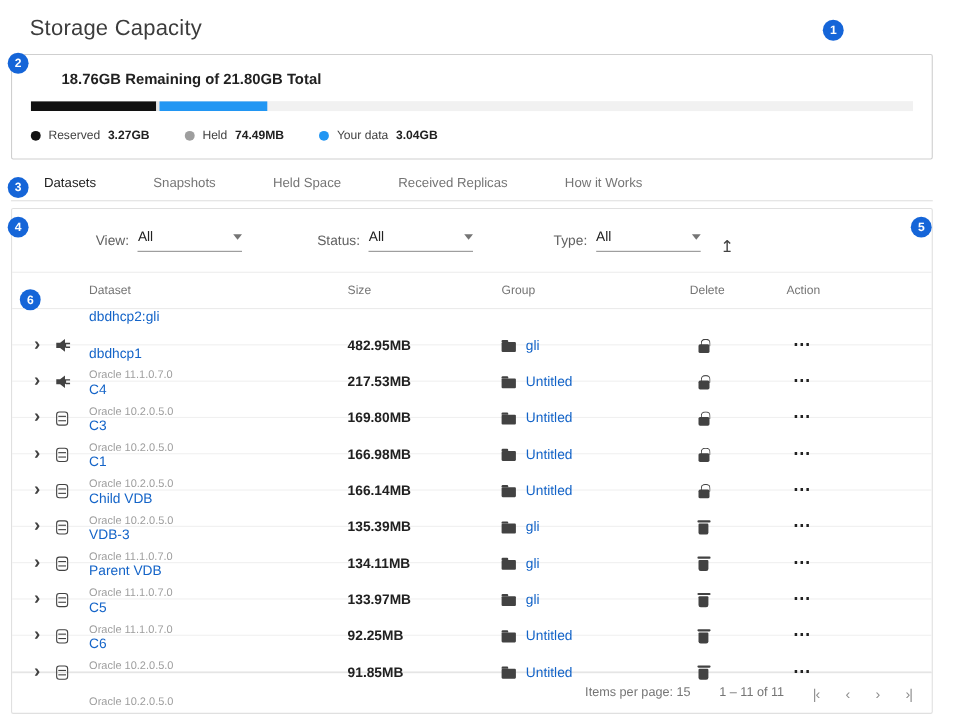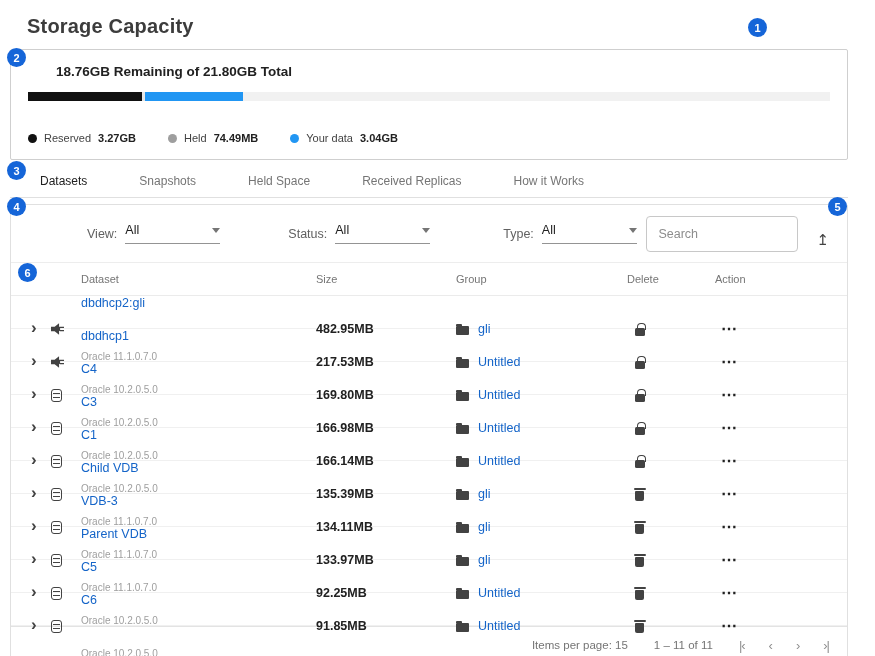--- a/index.html
+++ b/index.html
@@ -5,21 +5,21 @@
   * { box-sizing: border-box; margin: 0; padding: 0; }
   body {
     font-family: "Liberation Sans", sans-serif;
     background: #ffffff;
     color: #212121;
   }
   .page { position: relative; width: 875px; height: 656px; background: #fff; overflow: hidden; }
 
   
   .topbar { display: flex; align-items: flex-start; justify-content: space-between; padding: 15px 27px 0 27px; height: 47px; }
-  .page-title { font-size: 20px; font-weight: 700; color: #3c3c3c; letter-spacing: .2px; }
+  .page-title { font-size: 20px; font-weight: 400; color: #3c3c3c; letter-spacing: .2px; }
   .reload-btn {
     font-family: inherit; font-size: 12px; color: #212121;
     background: #fafafa; border: 1px solid #d9d9d9; border-radius: 3px;
     padding: 6px 13px; cursor: pointer; box-shadow: 0 1px 1px rgba(0,0,0,.08);
   }
 
   
   .callout {
     position: absolute; width: 19px; height: 19px; border-radius: 50%;
     color: #fff; font-size: 11px; font-weight: bold;
@@ -31,21 +31,21 @@
     margin: 2px 0 0 10px; width: 838px;
     border: 1px solid #cfcfcf; border-radius: 2px;
     padding: 14px 17px 15px 17px;
   }
   .capacity-summary { font-size: 13.5px; font-weight: bold; color: #212121; margin-left: 28px; }
   .progress-track {
     margin-top: 13px; height: 9px; width: 100%;
     background: #f1f1f1; display: flex; overflow: hidden;
   }
   .progress-track .seg { height: 100%; }
-  .legend { display: flex; gap: 32px; margin-top: 31px; align-items: center; }
+  .legend { display: flex; gap: 32px; margin-top: 16px; align-items: center; }
   .legend-item { display: flex; align-items: center; gap: 7px; font-size: 11px; color: #424242; }
   .legend-dot { width: 9px; height: 9px; border-radius: 50%; display: inline-block; }
   .legend-value { font-weight: bold; color: #212121; }
 
   
   .tabs {
     margin: 10px 0 0 10px; width: 838px; height: 28px;
     display: flex; gap: 52px; padding-left: 30px;
     border-bottom: 1px solid #e0e0e0; align-items: center;
   }
@@ -201,23 +201,20 @@
           <span class="caret-down"></span>
         </span>
       </div>
       <div class="filter">
         <span class="filter-label">Type:</span>
         <span class="filter-select">
           <span class="filter-value">All</span>
           <span class="caret-down"></span>
         </span>
       </div>
-      <div class="search-wrap">
-        <input class="search-input" type="text" placeholder="Search" style="">
-      </div>
       <span class="export-icon">↥</span>
     </div>
 
     <div class="grid thead">
       <span></span>
       <span></span>
       <span>Dataset</span>
       <span class="th-size">Size</span>
       <span class="th-group">Group</span>
       <span>Delete</span>

